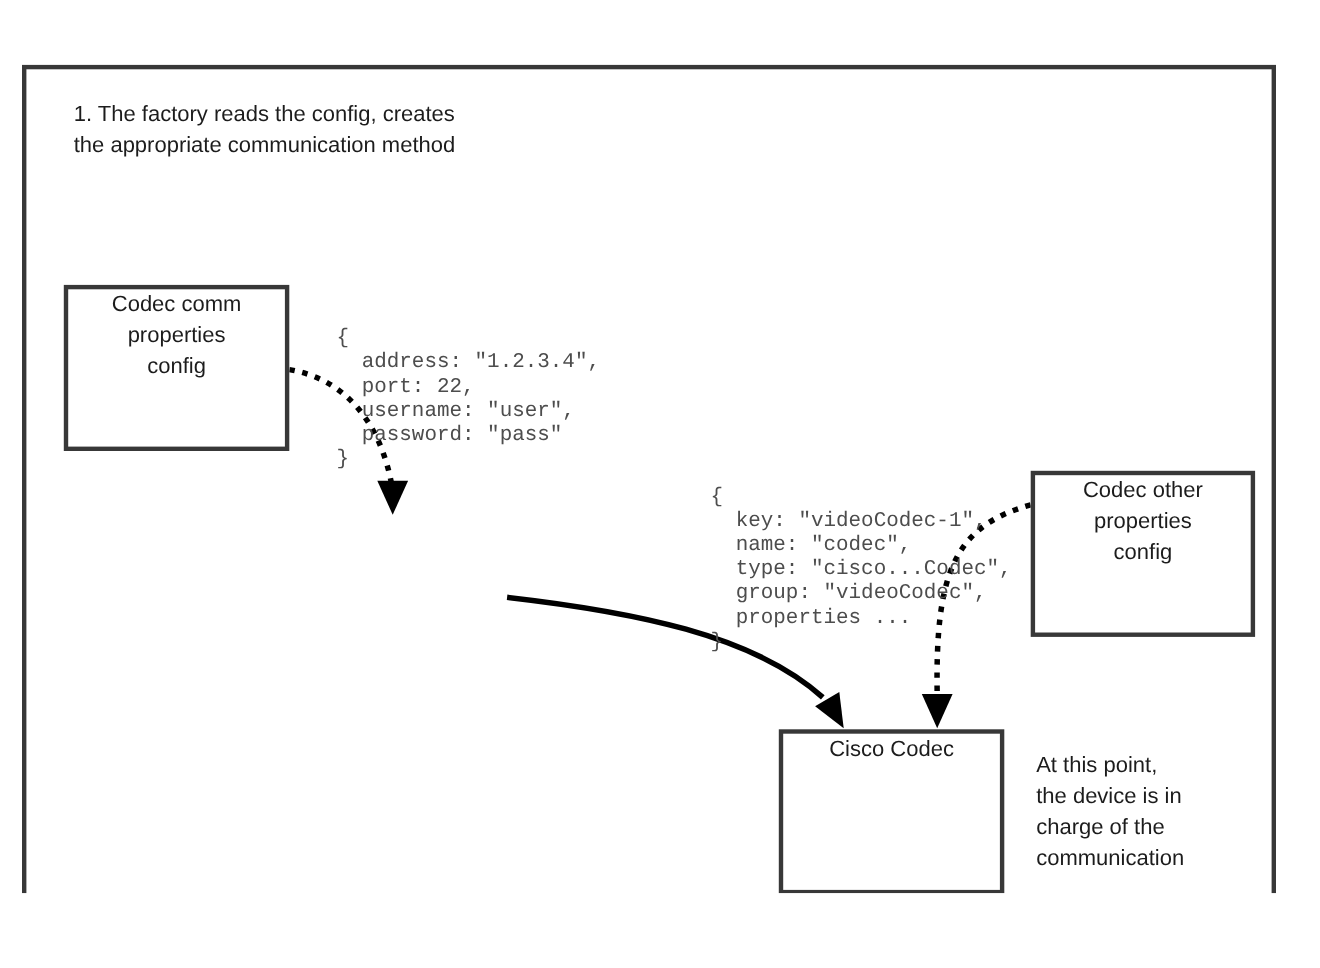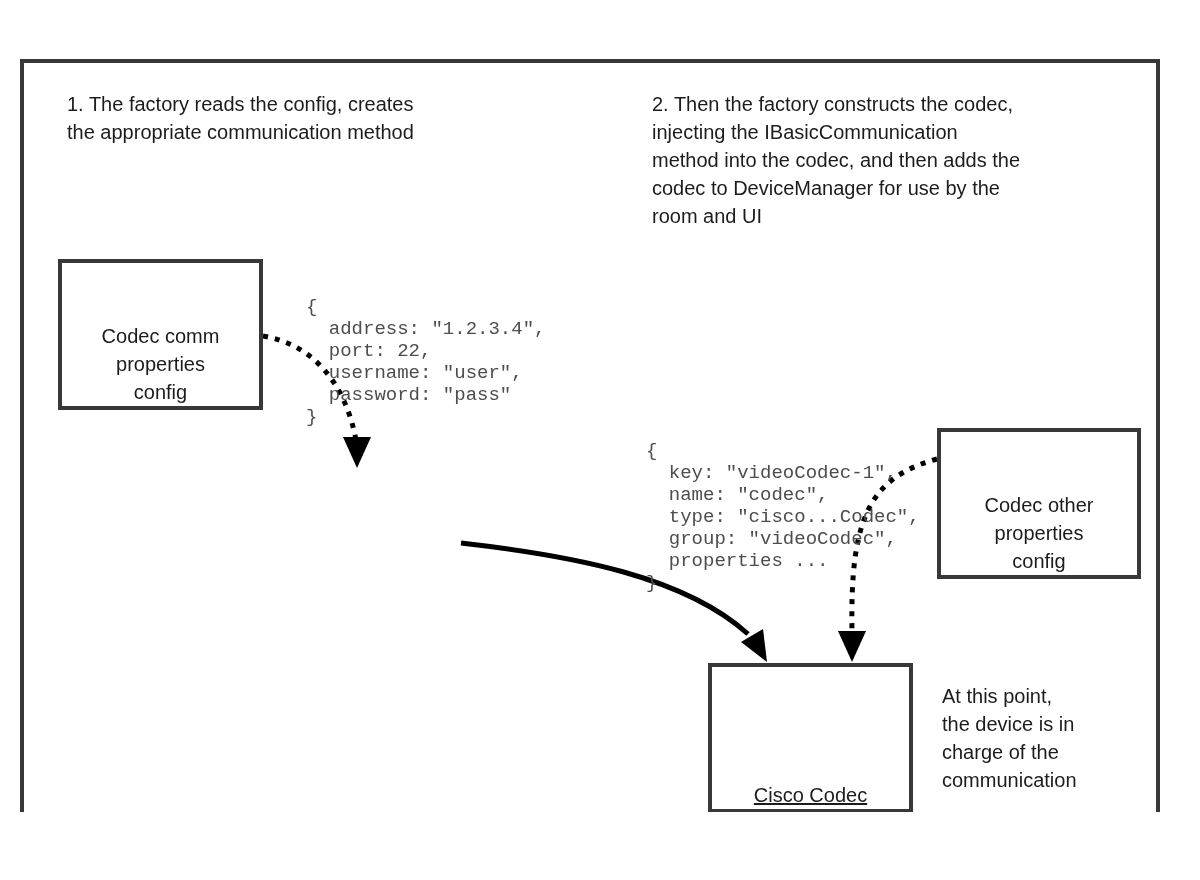--- a/index.html
+++ b/index.html
@@ -17,28 +17,28 @@
   .arrow-layer polygon { fill:#000000; stroke:none; }
   .note {
     position:absolute; font-size:20px; line-height:28px; color:#1c1c1c;
     white-space:pre-line;
   }
   #note-step1 { left:67px; top:90px; }
   #note-step2 { left:652px; top:90px; }
   #note-device { left:942px; top:682px; }
   .box {
     position:absolute; border:4px solid #383838; background:#ffffff;
-    display:flex; align-items:flex-end; justify-content:center;
+    display:flex; align-items:flex-start; justify-content:center;
     font-size:20px; line-height:28px; text-align:center; color:#1c1c1c;
   }
   .box .label { white-space:pre-line; }
   #box-codec-comm  { left:58px;  top:259px; width:197px; height:143px; }
   #box-ssh-client  { left:260px; top:470px; width:192px; height:142px; }
   #box-codec-other { left:937px; top:384px; width:196px; height:143px;margin-top:44px; }
-  #box-cisco-codec { left:708px; top:663px; width:197px; height:142px;text-decoration:underline; }
+  #box-cisco-codec { left:708px; top:663px; width:197px; height:142px; }
   .code {
     position:absolute; margin:0;
     font-family:"Liberation Mono", monospace;
     font-size:19px; line-height:22px; color:#4d4d4d; white-space:pre;
   }
   #code-comm  { left:306px; top:296px; }
   #code-codec { left:646px; top:440px; }
 </style>
 </head>
 <body>
@@ -55,25 +55,20 @@
     <path d="M461,543 C575,556 685,577 748,634"></path>
     <polygon points="767,662 741,642 763,629"></polygon>
 
     <path class="dotted" d="M937,459 C868,478 850,520 852,632"></path>
     <polygon points="852,662 838,631 866,631"></polygon>
   </svg>
 
   <div class="note" id="note-step1">1. The factory reads the config, creates
 the appropriate communication method</div>
 
-  <div class="note" id="note-step2">2. Then the factory constructs the codec,
-injecting the IBasicCommunication
-method into the codec, and then adds the
-codec to DeviceManager for use by the
-room and UI</div>
 
   <div class="note" id="note-device">At this point,
 the device is in
 charge of the
 communication</div>
 
   <div class="box" id="box-codec-comm">
     <span class="label">Codec comm
 properties
 config</span>

